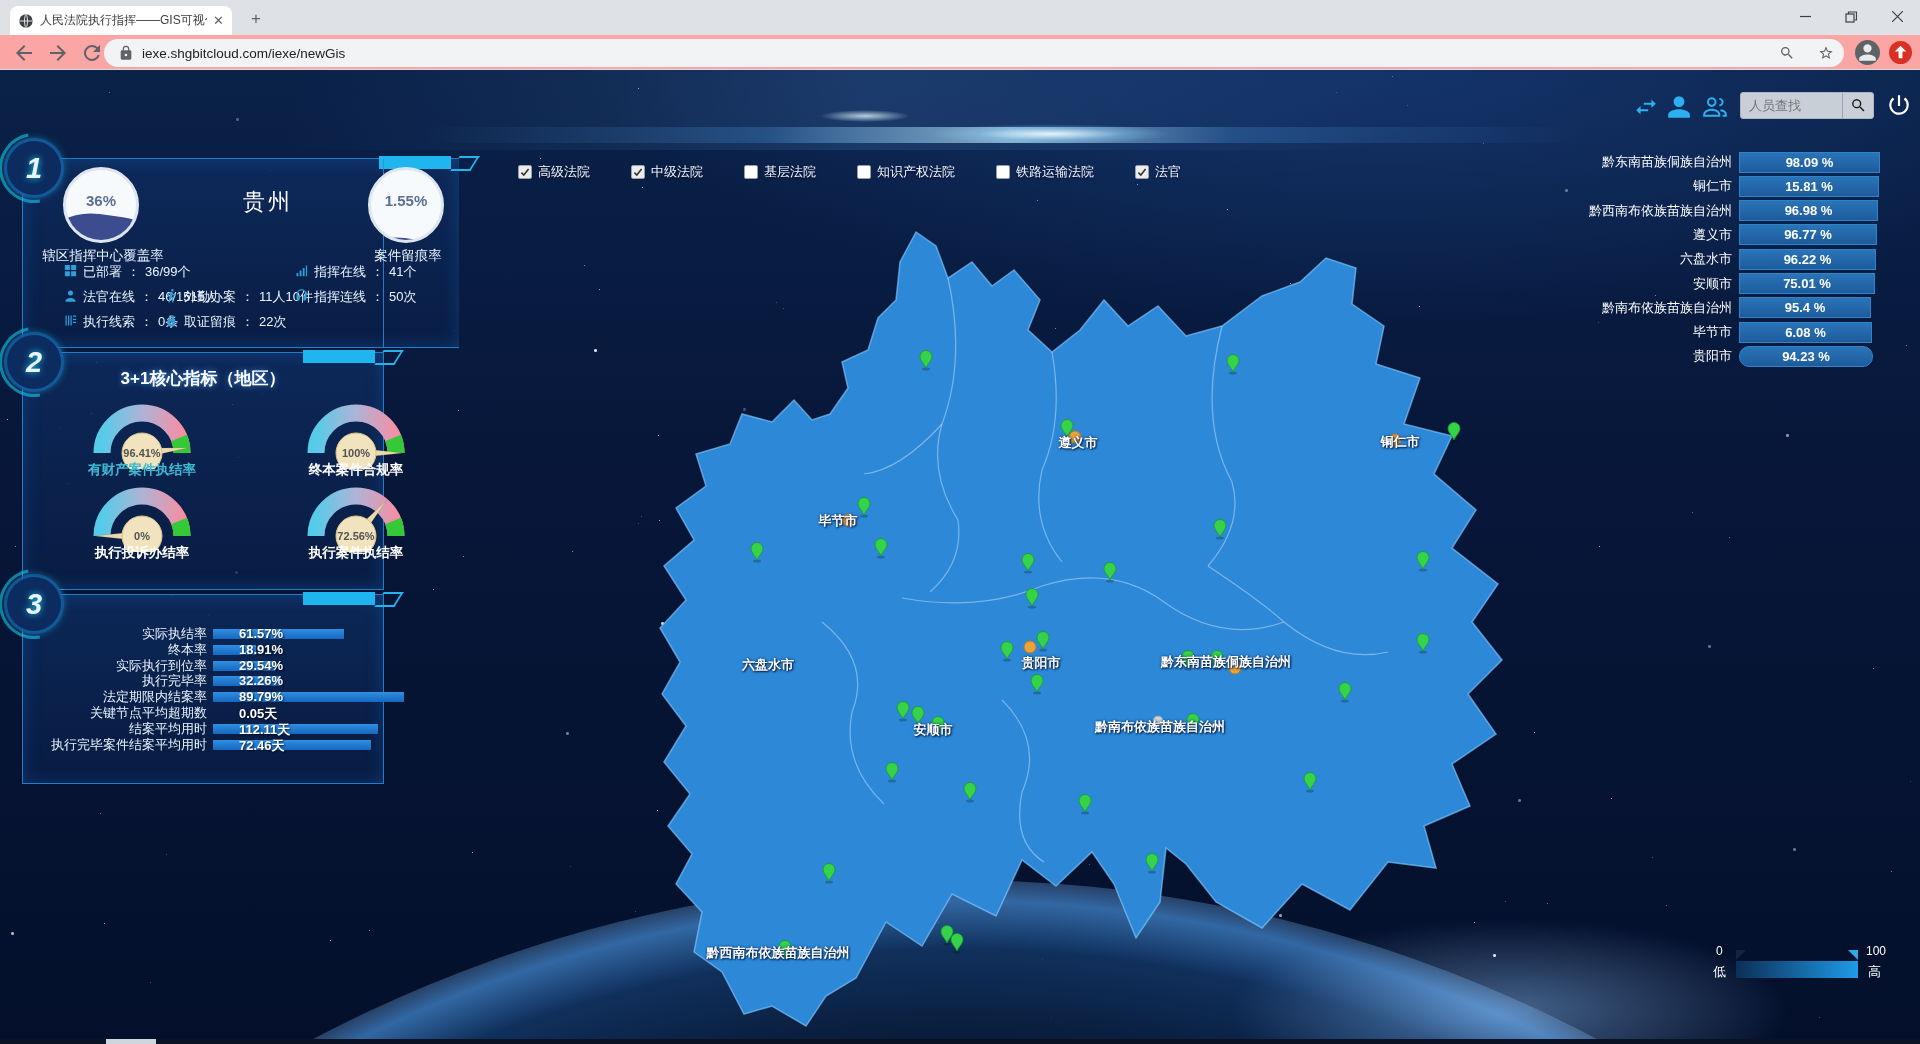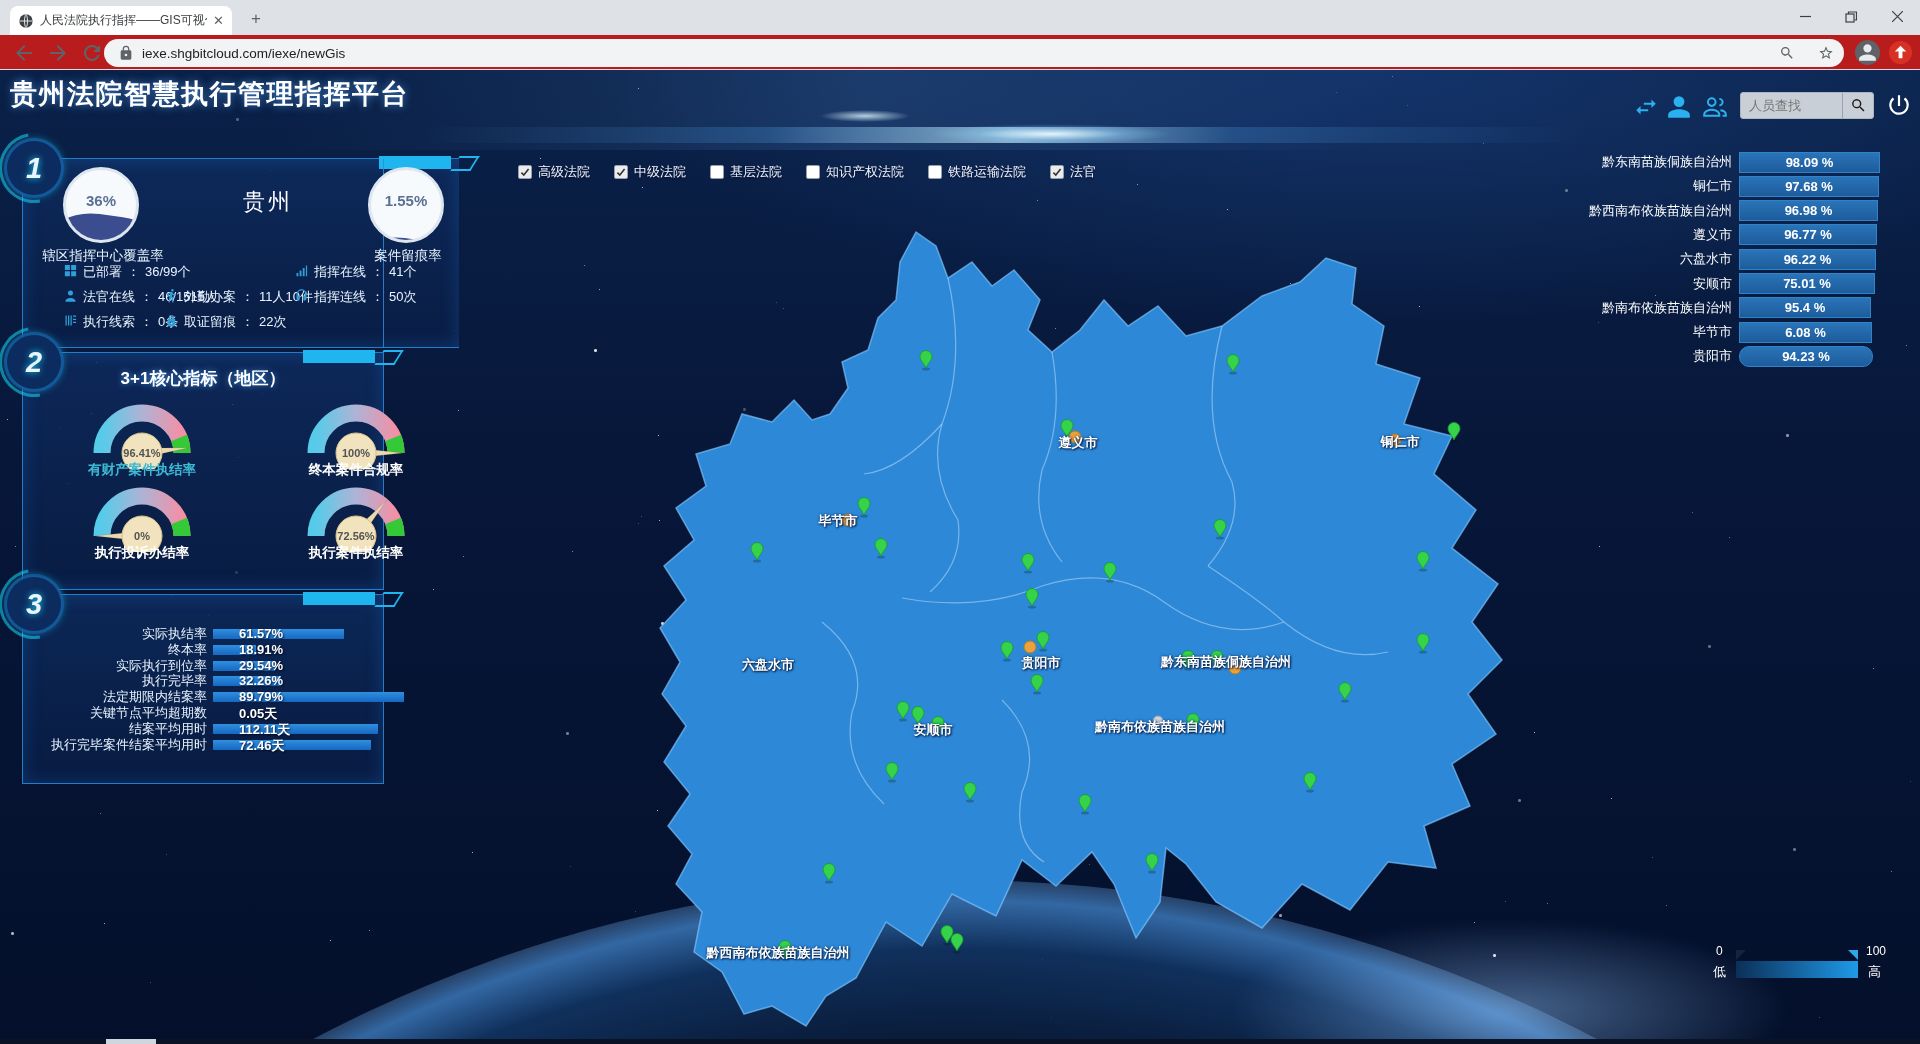--- a/index.html
+++ b/index.html
@@ -5,21 +5,21 @@
   html,body{margin:0;padding:0;background:#000;font-family:"Liberation Sans",sans-serif;}
   .screen{position:relative;width:1920px;height:1044px;overflow:hidden;background:#061533;}
   
   .tabstrip{position:absolute;left:0;top:0;width:1920px;height:35px;background:#dee1e6;}
   .tab{position:absolute;left:10px;top:6px;width:222px;height:29px;background:#fff;border-radius:8px 8px 0 0;display:flex;align-items:center;padding:0 8px;box-sizing:border-box;gap:6px;}
   .tab-title{flex:1;font-size:12px;color:#3c4043;white-space:nowrap;overflow:hidden;}
   .tab-close{color:#5f6368;font-size:13px;line-height:13px;cursor:default;}
   .newtab{position:absolute;left:244px;top:8px;width:24px;height:24px;color:#5f6368;font-size:17px;text-align:center;line-height:22px;}
   .wincontrols{position:absolute;right:0;top:0;height:35px;display:flex;}
   .winbtn{width:46px;height:33px;display:flex;align-items:center;justify-content:center;color:#3c4043;}
-  .addressbar{position:absolute;left:0;top:35px;width:1920px;height:35px;background:#b91c1c;border-bottom:1px solid #d7dade;box-sizing:border-box;}
+  .addressbar{position:absolute;left:0;top:35px;width:1920px;height:35px;background:#fca5a5;border-bottom:1px solid #d7dade;box-sizing:border-box;}
   .navic{position:absolute;top:6px;width:24px;height:24px;fill:#5f6368;}
   .urlpill{position:absolute;left:104px;top:4px;width:1740px;height:28px;background:#f1f3f4;border-radius:14px;display:flex;align-items:center;}
   .urltext{font-size:13.5px;color:#202124;margin-left:8px;}
   .pillic{position:absolute;top:10px;width:16px;height:16px;fill:#5f6368;}
   .avatar{position:absolute;left:1855px;top:40px;width:25px;height:25px;border-radius:50%;background:#5f6368;overflow:hidden;}
   .update{position:absolute;left:1889px;top:41px;width:23px;height:23px;border-radius:50%;background:#d93025;}
   
   .dash-bg{position:absolute;left:0;top:70px;width:1920px;height:974px;
     background:radial-gradient(1300px 420px at 72% 0px,#14346a 0%,rgba(20,52,106,0) 60%),
                linear-gradient(180deg,#0a2148 0%,#07173a 40%,#04102b 100%);}
@@ -75,21 +75,21 @@
   .qrow{position:absolute;left:0;height:16px;width:100%;}
   .qrow .ql{position:absolute;left:0;width:184px;text-align:right;color:#e8f4ff;font-size:13px;line-height:14px;}
   .qrow .qbar{position:absolute;left:190px;top:2px;height:10px;background:linear-gradient(180deg,#2f8fe0,#1668c0);}
   .qrow .qv{position:absolute;left:216px;top:-1px;color:#fff;font-size:13px;font-weight:bold;text-shadow:1px 1px 2px rgba(0,0,20,.8);}
   
   .rank-row{position:absolute;left:0;height:22px;width:100%;display:flex;align-items:center;}
   .rank-label{width:144px;text-align:right;color:#fff;font-size:13px;padding-right:7px;flex:0 0 auto;white-space:nowrap;}
   .rank-bar{height:21px;background:linear-gradient(180deg,#2a74b8,#1d5c9c);border:1px solid #2f83c8;box-sizing:border-box;
     display:flex;align-items:center;justify-content:center;color:#fff;font-size:13px;font-weight:bold;}
   
-  .filters{position:absolute;left:518px;top:163px;display:flex;gap:24px;align-items:center;}
+  .filters{position:absolute;left:518px;top:163px;display:flex;gap:41px;align-items:center;}
   .filter-item{display:flex;align-items:center;gap:6px;color:#f2f8ff;font-size:13px;white-space:nowrap;text-shadow:0 1px 2px rgba(0,0,40,.8);}
   .cb{width:14px;height:14px;border-radius:2px;background:#fff;border:1px solid #97a0aa;box-sizing:border-box;display:flex;align-items:center;justify-content:center;}
   .cb.checked{background:#ececec;}
   .cb svg{width:12px;height:12px;stroke:#333;stroke-width:2.6;fill:none;}
   
   .map-label{position:absolute;transform:translate(-50%,-50%);color:#fff;font-size:13px;font-weight:bold;white-space:nowrap;
     text-shadow:0 0 3px rgba(0,40,90,.9),1px 1px 2px rgba(0,0,30,.9);}
   
   .legend{position:absolute;left:1710px;top:944px;width:200px;height:42px;color:#fff;font-size:12px;}
   .legend .lmin{position:absolute;left:6px;top:0;}
@@ -336,21 +336,20 @@
       <div class="map-label" style="left: 1226px; top: 662px;">黔东南苗族侗族自治州</div>
       <div class="map-label" style="left: 933px; top: 730px;">安顺市</div>
       <div class="map-label" style="left: 1160px; top: 727px;">黔南布依族苗族自治州</div>
       <div class="map-label" style="left: 778px; top: 953px;">黔西南布依族苗族自治州</div>
     </div>
 
   <div class="flare"></div>
   <div class="flare-core"></div>
   <div class="flare-small"></div>
 
-  <div class="dash-title">贵州法院智慧执行管理指挥平台</div>
   <svg class="toolic" style="left:1633px" viewBox="0 0 24 24">
       <path d="M6.99 11L3 15l3.99 4v-3H14v-2H6.99v-3zM21 9l-3.99-4v3H10v2h7.01v3L21 9z"></path>
     </svg>
   <svg class="toolic" style="left:1666px" viewBox="0 0 24 24">
       <path d="M12 12a5 5 0 1 0-5-5 5 5 0 0 0 5 5zm0 2c-3.33 0-10 1.67-10 5v3h20v-3c0-3.33-6.67-5-10-5z"></path>
     </svg>
   <svg class="toolic" style="left:1702px" viewBox="0 0 24 24">
       <path fill="none" stroke="#2bb1ef" stroke-width="1.8" d="M9 11a3.5 3.5 0 1 0 0-7 3.5 3.5 0 0 0 0 7zm7-.5a3 3 0 1 0 0-6M2 19c0-3 4.5-4.5 7-4.5s7 1.5 7 4.5v1H2zm15-4c2.5.3 5 1.6 5 4v1h-3"></path>
     </svg>
   <div class="searchbox">
@@ -589,21 +588,21 @@
   <div id="ranking-list" style="position:absolute;left:1588px;top:151px;width:300px">
       <div class="rank-row" style="top: 0px;">
         <span class="rank-label">黔东南苗族侗族自治州</span>
         <span class="rank-bar" style="width: 141px;">
           <span>98.09 %</span>
         </span>
       </div>
       <div class="rank-row" style="top: 24.3px;">
         <span class="rank-label">铜仁市</span>
         <span class="rank-bar" style="width: 140px;">
-          <span>97.68 %</span>
+          <span>15.81 %</span>
         </span>
       </div>
       <div class="rank-row" style="top: 48.6px;">
         <span class="rank-label">黔西南布依族苗族自治州</span>
         <span class="rank-bar" style="width: 139px;">
           <span>96.98 %</span>
         </span>
       </div>
       <div class="rank-row" style="top: 72.9px;">
         <span class="rank-label">遵义市</span>

